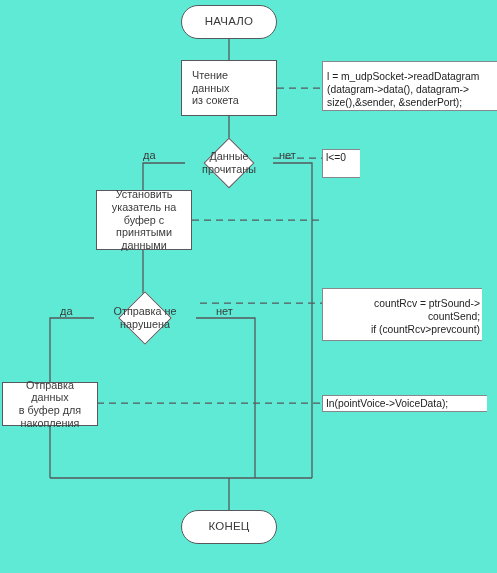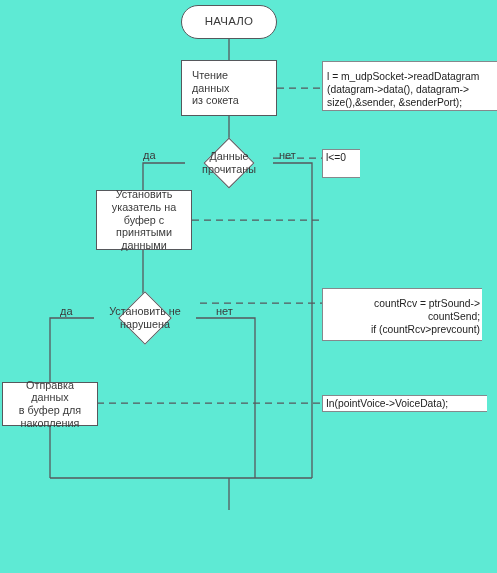--- a/index.html
+++ b/index.html
@@ -158,30 +158,33 @@
   </div>
 
   <div class="node decision" style="left:184px; top:141px; width:90px; height:44px;">
     <div class="dia" style="width:34px; height:34px;"></div>
     <div class="dlabel" style="white-space: pre-line;">Данные
 прочитаны</div>
   </div>
 
   <div class="node decision" style="left:93px; top:296px; width:104px; height:44px;">
     <div class="dia" style="width:36px; height:36px;"></div>
-    <div class="dlabel" style="white-space: pre-line;">Установить не
+    <div class="dlabel" style="white-space: pre-line;">Отправка не
 нарушена</div>
   </div>
 
   <div class="node process" style="left:2px; top:382px; width:96px; height:44px;">
     <span class="lines" style="white-space: pre-line;">Отправка данных
 в буфер для
 накопления</span>
   </div>
 
+  <div class="node terminator" style="left:181px; top:510px; width:96px; height:34px;">
+    <span>КОНЕЦ</span>
+  </div>
 
   <div class="branch-label" style="left:143px; top:149px;">да</div>
   <div class="branch-label" style="left:279px; top:149px;">нет</div>
   <div class="branch-label" style="left:60px; top:305px;">да</div>
   <div class="branch-label" style="left:216px; top:305px;">нет</div>
 
   <div class="note" style="left: 322px; top: 61px; width: 175px; height: 50px; white-space: pre-line;">l = m_udpSocket-&gt;readDatagram
 (datagram-&gt;data(), datagram-&gt;
 size(),&amp;sender, &amp;senderPort);</div>
 

